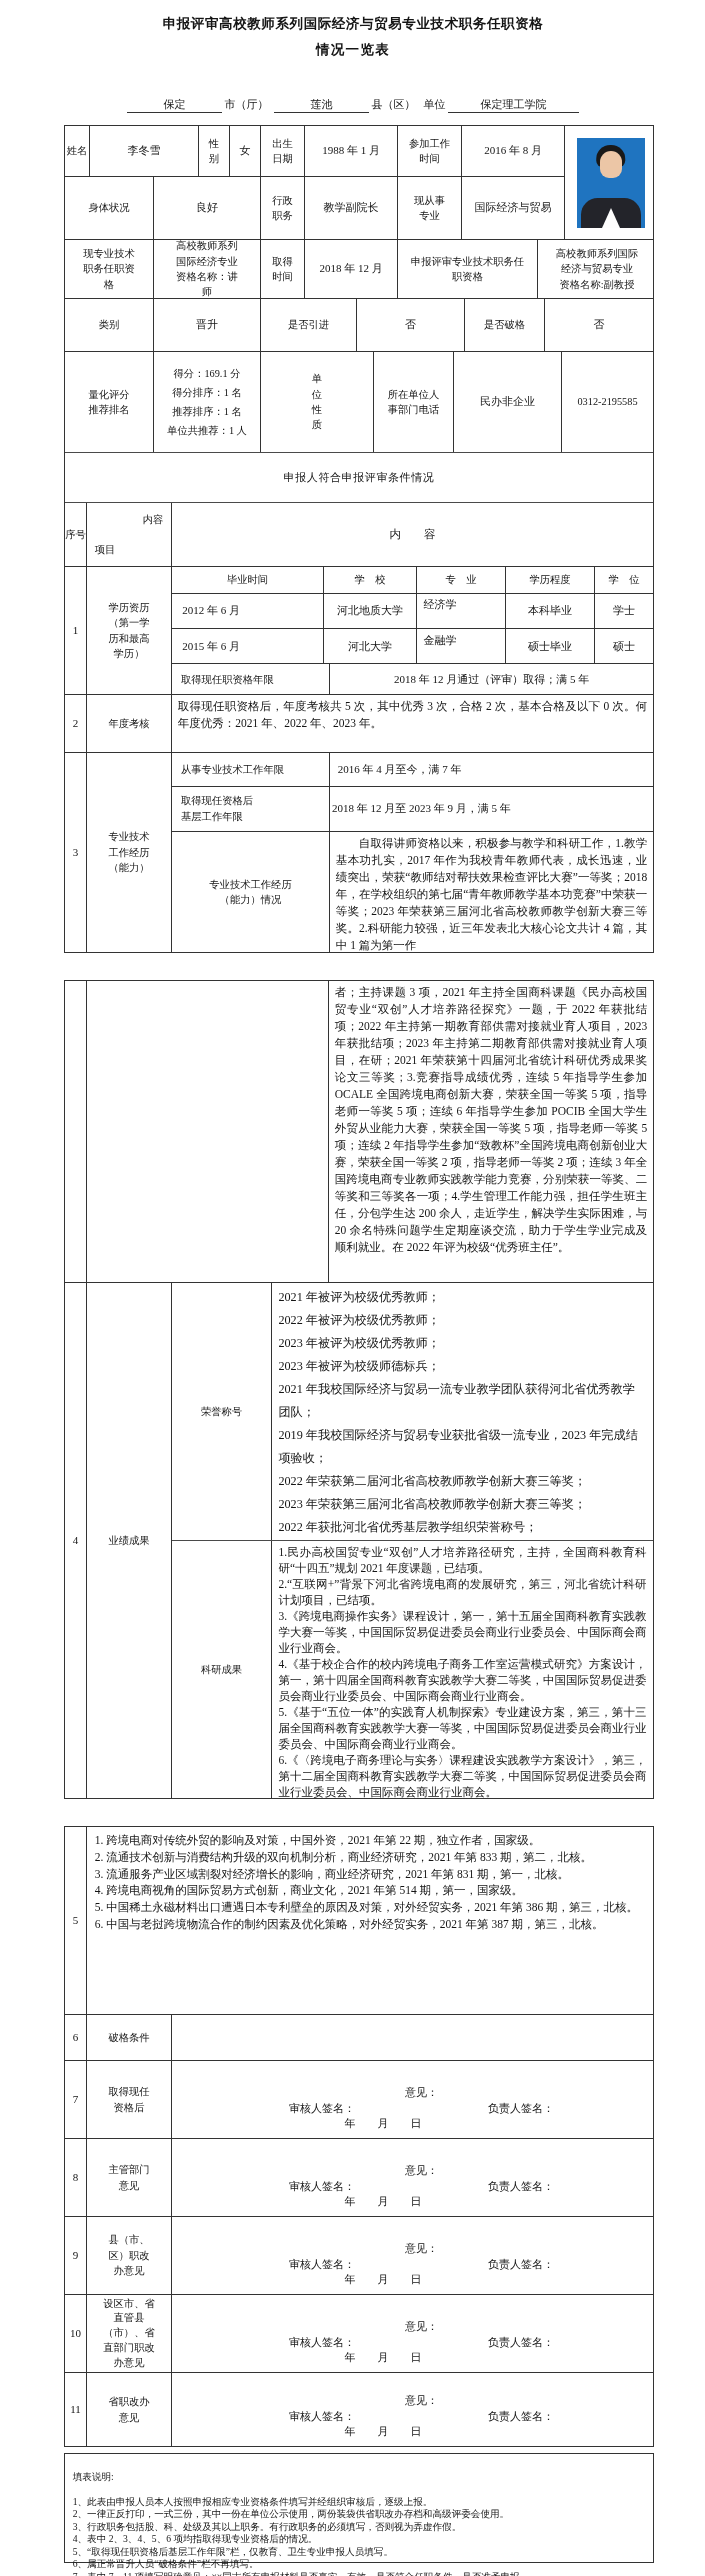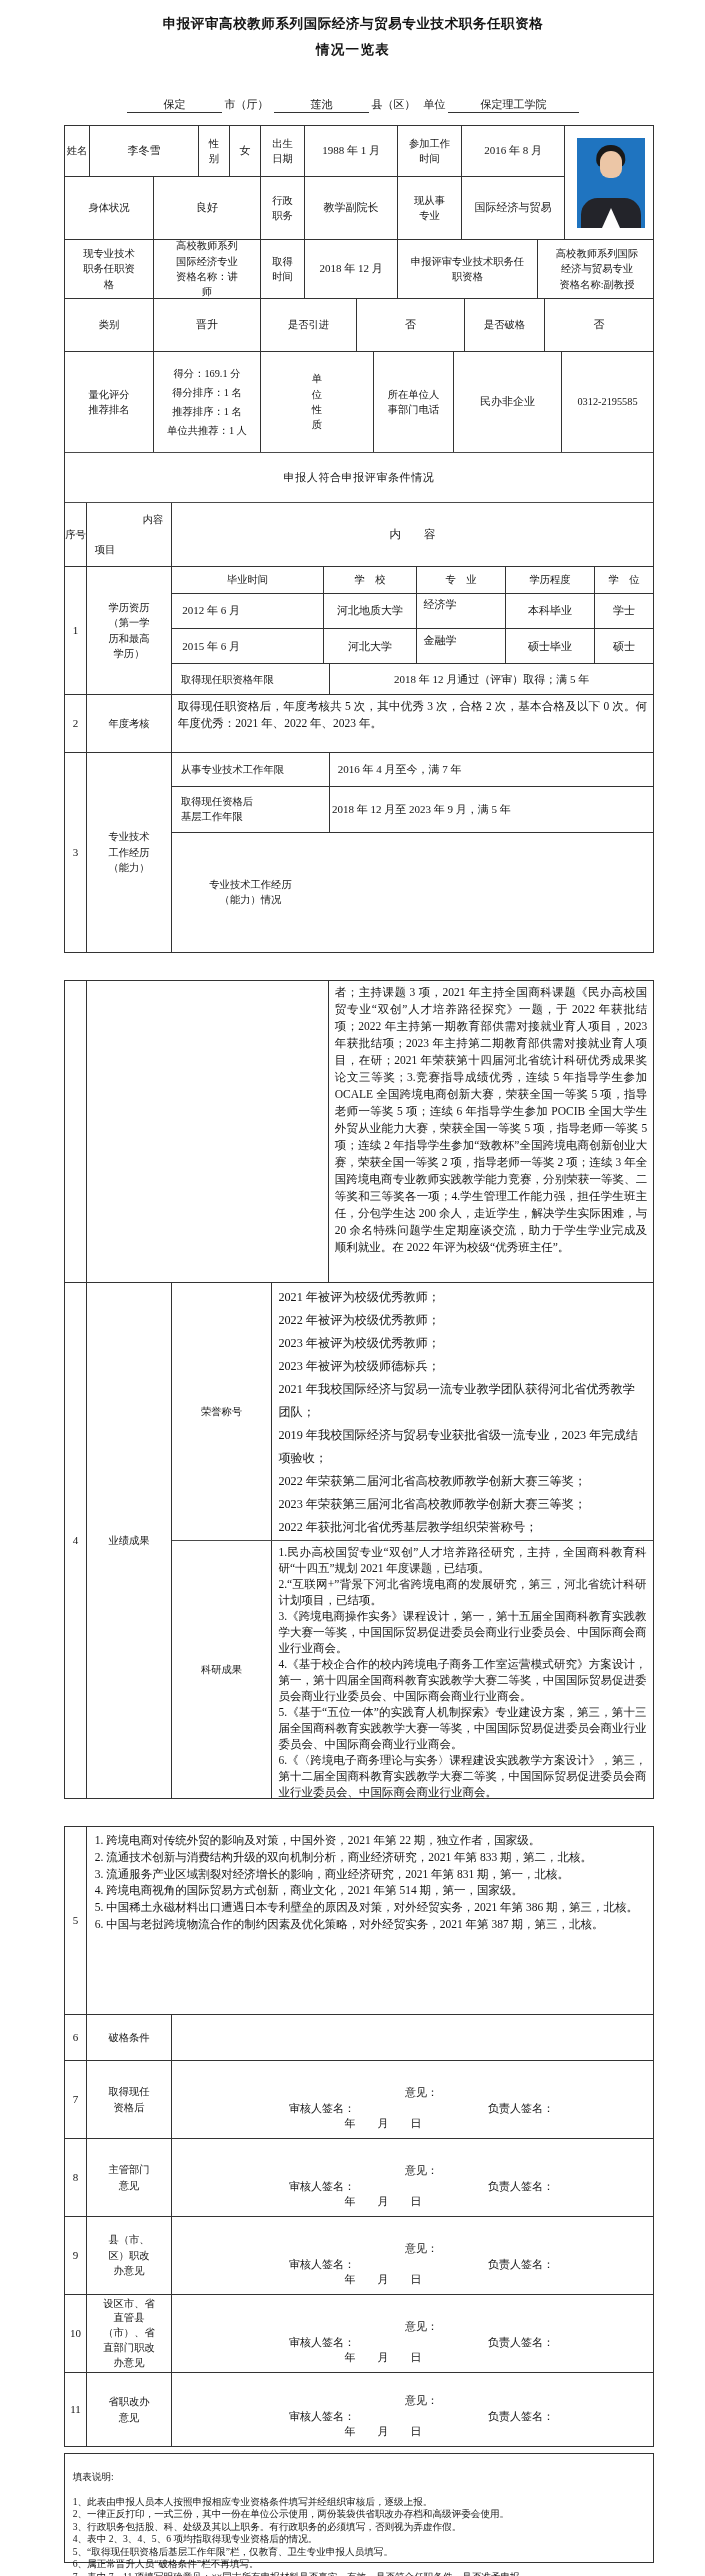--- a/index.html
+++ b/index.html
@@ -198,20 +198,21 @@
         <div class="td leftcell fill" style="padding-left:7.7px">2016 年 4 月至今，满 7 年</div>
       </div>
       <div class="tr" style="height:46px">
         <div class="td leftcell lbl" style="width:157px;padding-left:9px">取得现任资格后
 基层工作年限</div>
         <div class="td leftcell fill" style="padding-left:2px">2018 年 12 月至 2023 年 9 月，满 5 年</div>
       </div>
       <div class="tr" style="height:121px">
         <div class="td lbl" style="width:157px">专业技术工作经历
 （能力）情况</div>
+        <div class="td fill para" style="text-indent:23px">自取得讲师资格以来，积极参与教学和科研工作，1.教学基本功扎实，2017 年作为我校青年教师代表，成长迅速，业绩突出，荣获“教师结对帮扶效果检查评比大赛”一等奖；2018 年，在学校组织的第七届“青年教师教学基本功竞赛”中荣获一等奖；2023 年荣获第三届河北省高校教师教学创新大赛三等奖。2.科研能力较强，近三年发表北大核心论文共计 4 篇，其中 1 篇为第一作</div>
       </div>
     </div>
   </div>
 </div>
 
 <div class="gap"></div>
 
 <div class="tbl">
 
   <div class="tr" style="height:301px">

